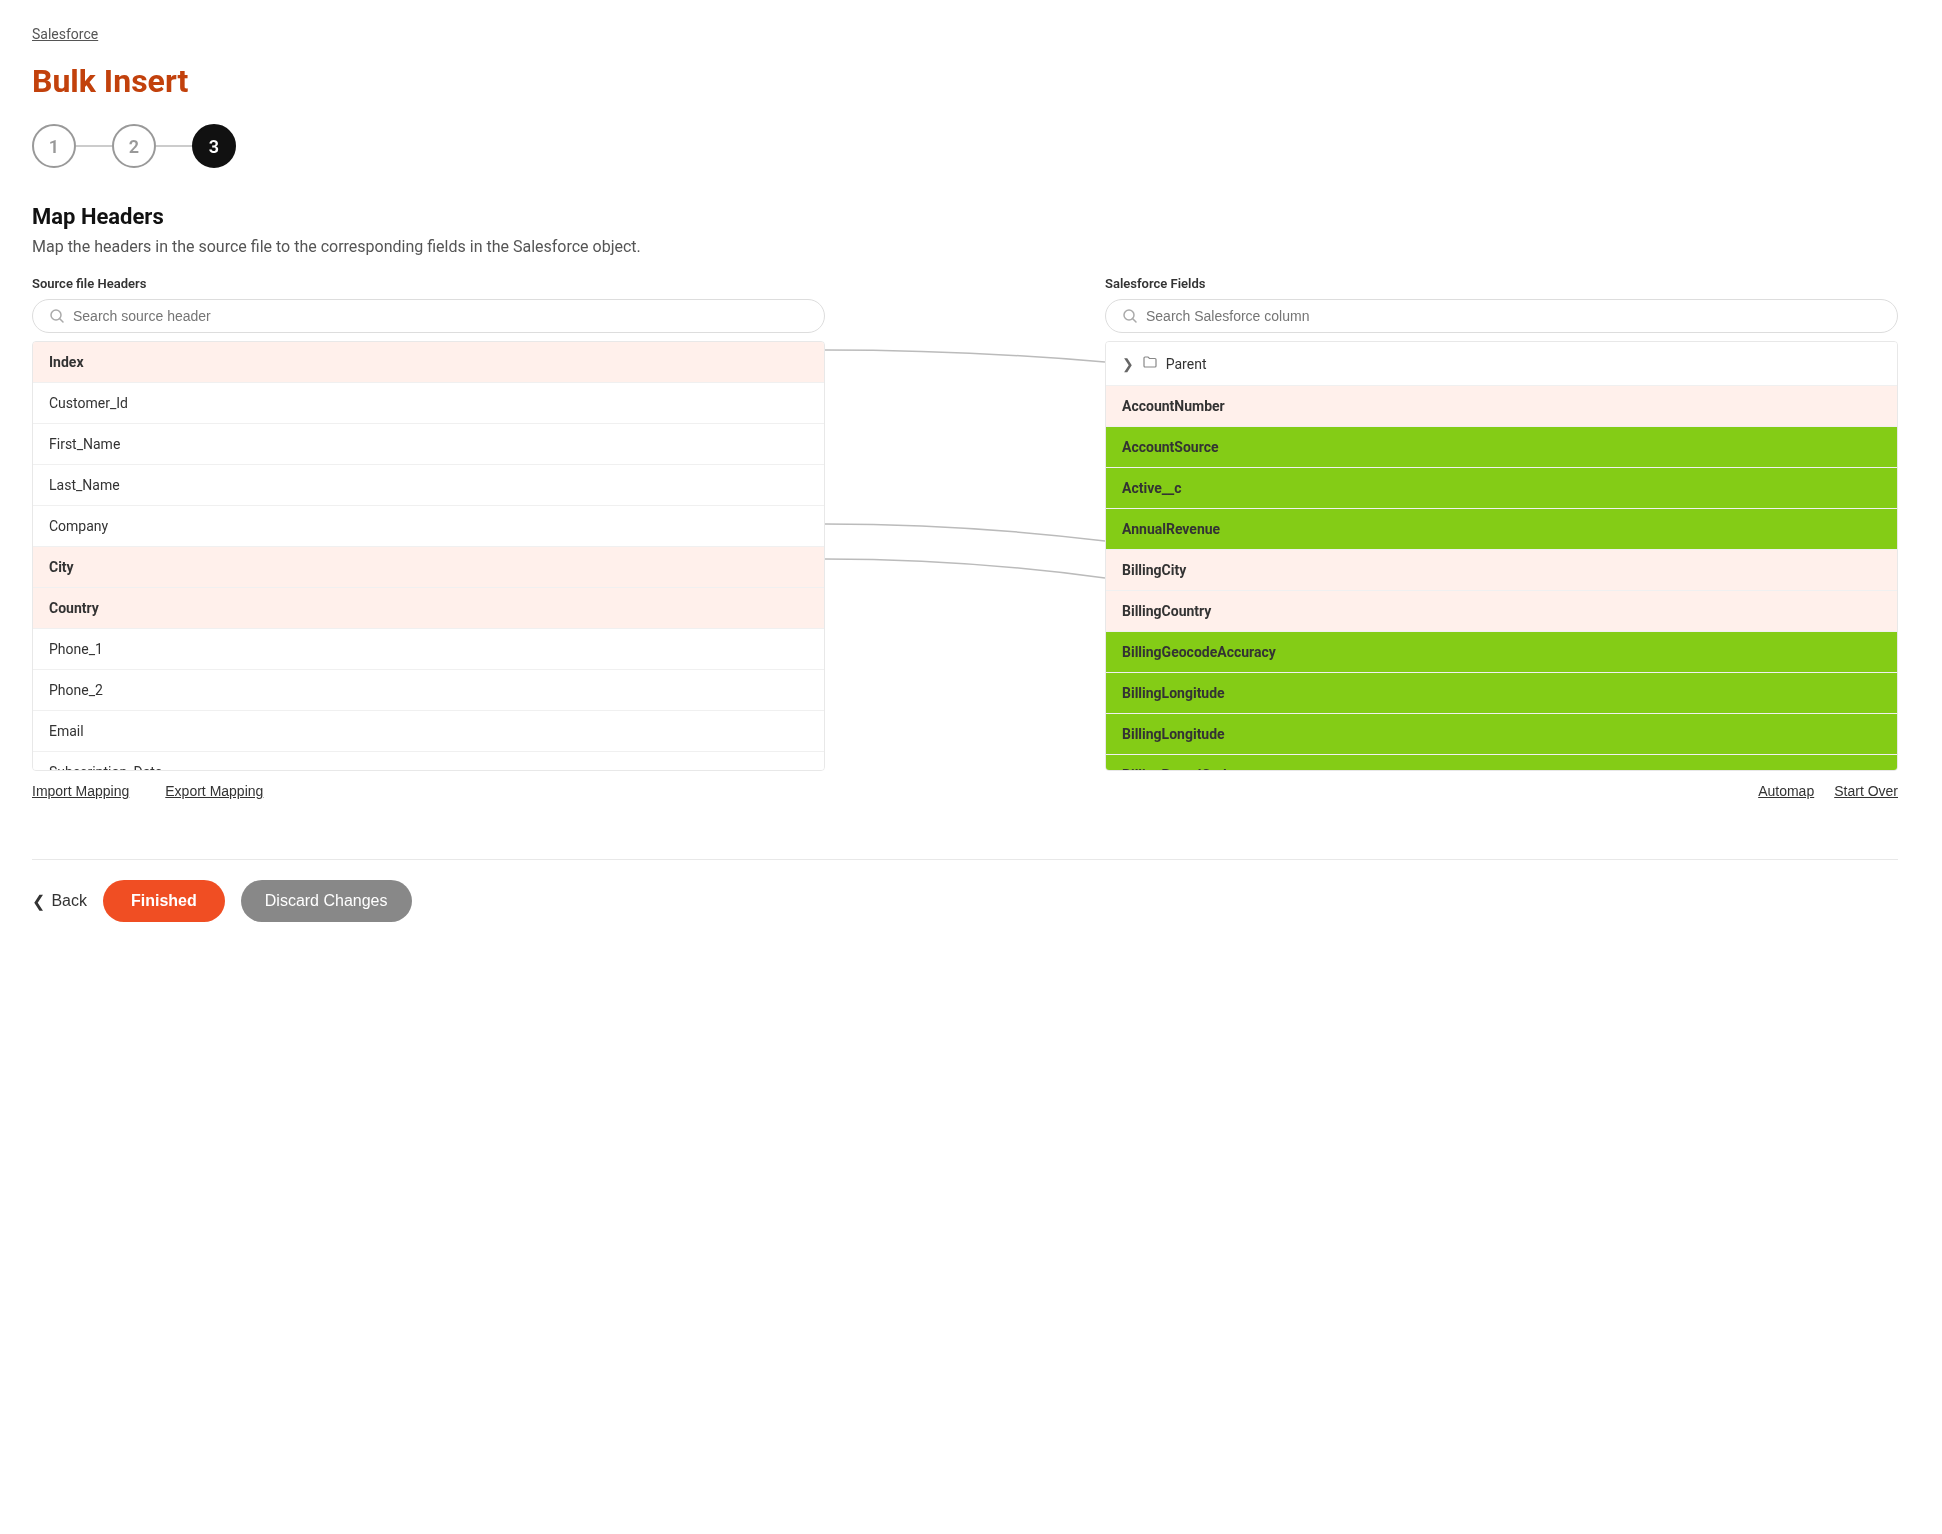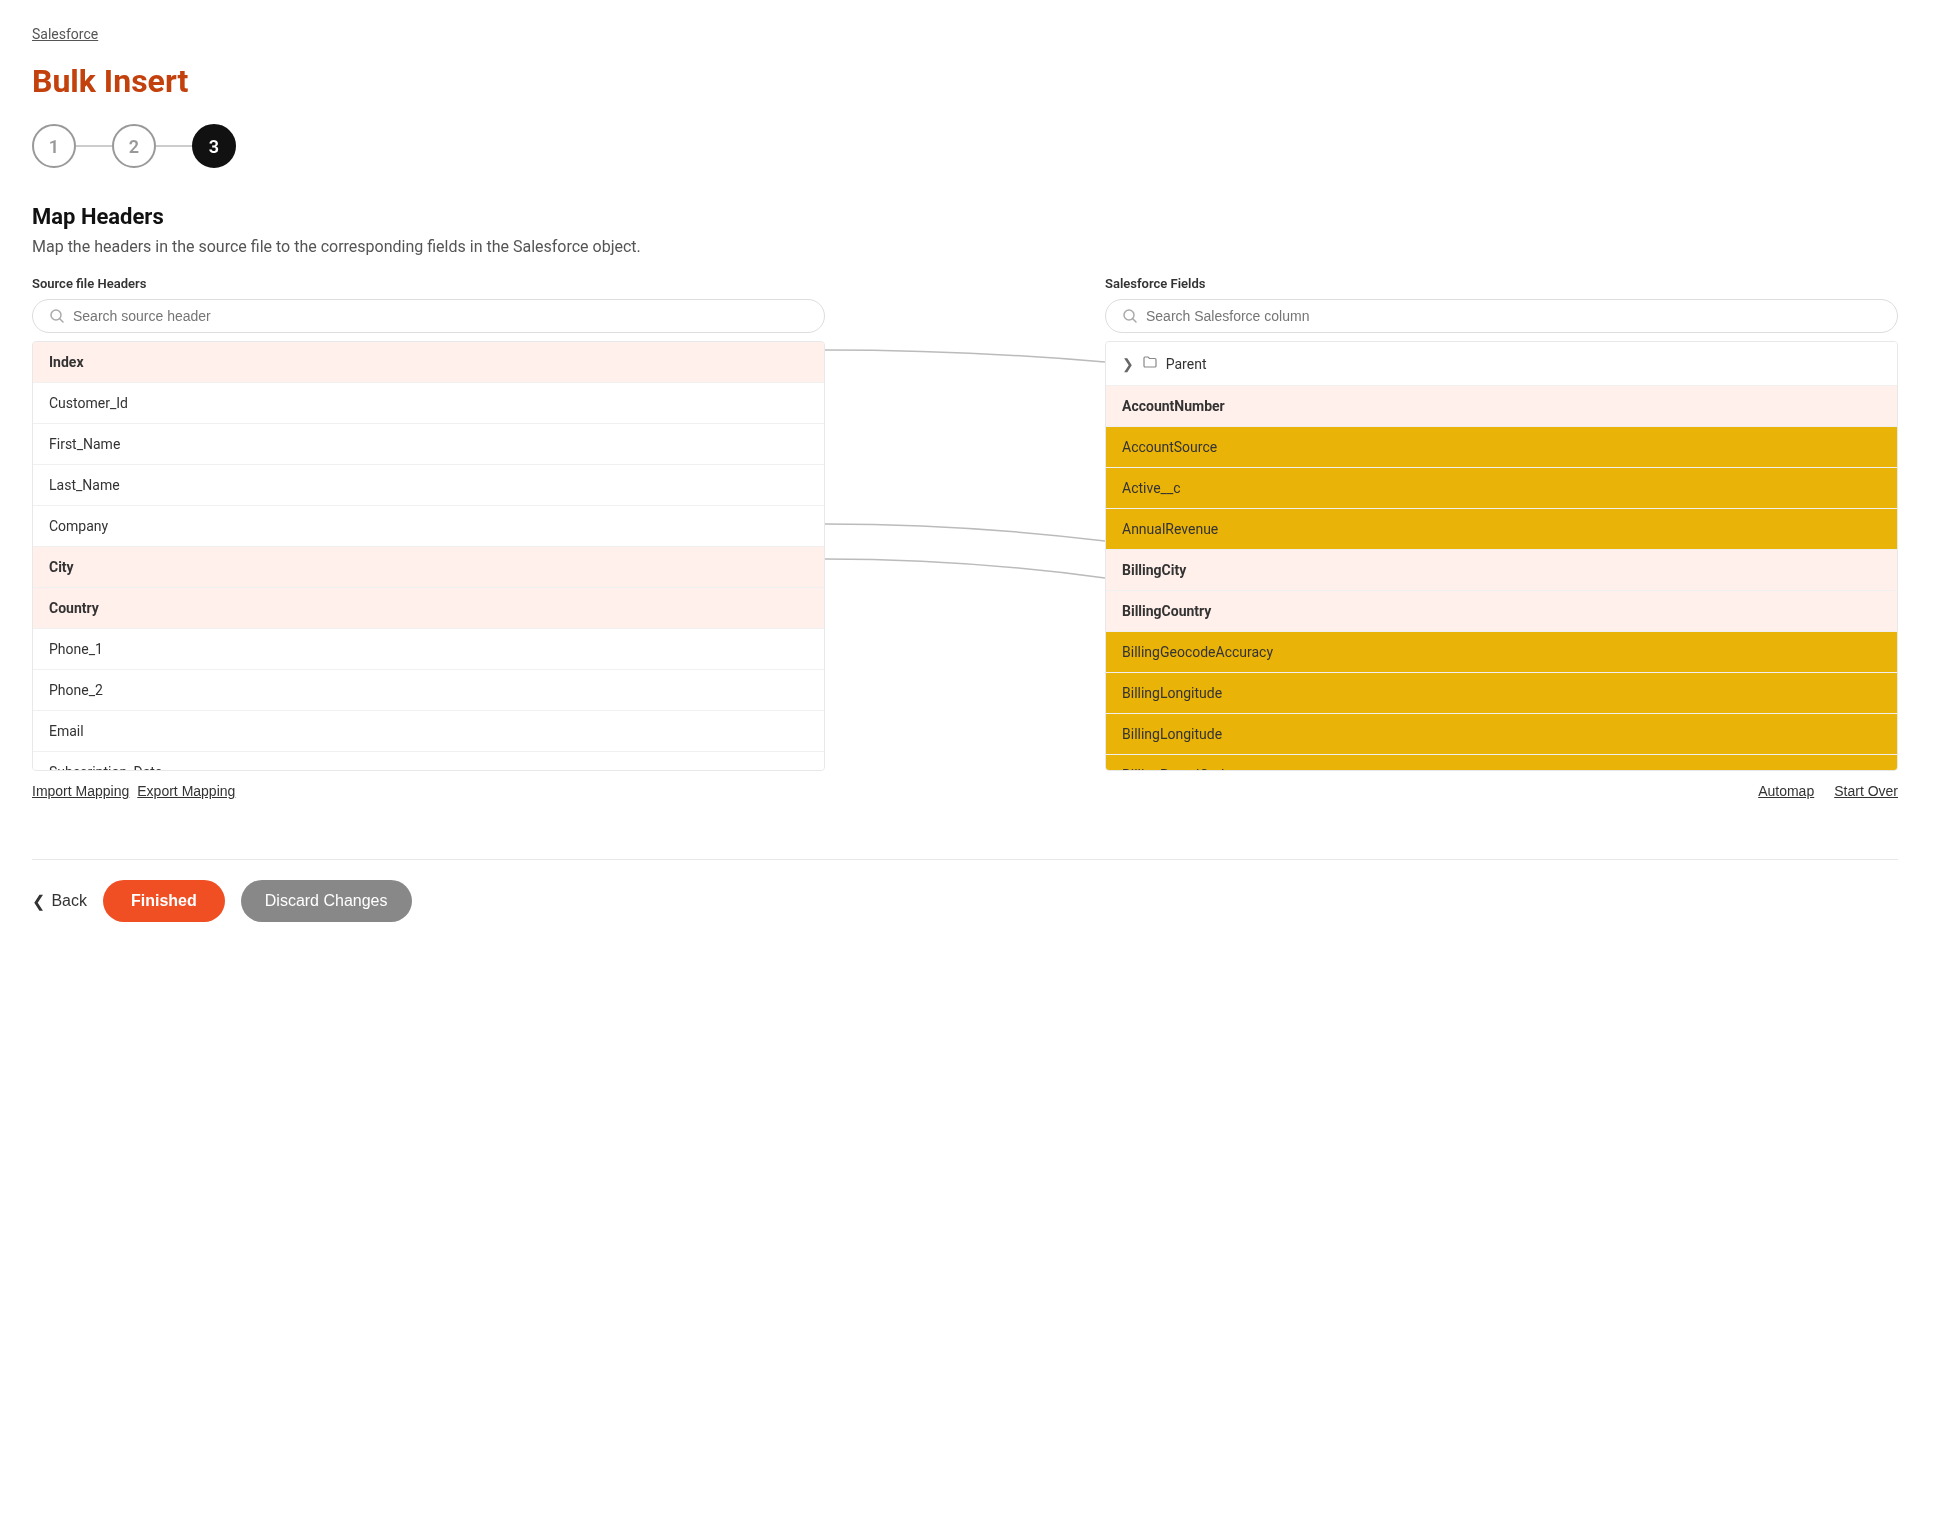--- a/index.html
+++ b/index.html
@@ -143,24 +143,25 @@
     }
     .right-column {
       flex: 1;
     }
     .sf-list-item {
       padding: 12px 16px;
       font-size: 14px;
       color: #333;
       cursor: pointer;
       border-bottom: 1px solid #f0f0f0;
-      background: #eab308;
+      background: #84cc16;
       display: flex;
       align-items: center;
       gap: 8px;
+      font-weight: bold;
     }
     .sf-list-item:last-child {
       border-bottom: none;
     }
     .sf-list-item.highlighted {
       background: #fff0eb;
       font-weight: 700;
     }
     .parent-item {
       display: flex;
@@ -175,21 +176,21 @@
     }
     .folder-icon {
       color: #666;
     }
     .chevron-icon {
       color: #666;
     }
     .bottom-actions-left {
       flex: 1;
       display: flex;
-      gap: 8px;
+      gap: 36px;
     }
     .bottom-actions-right {
       display: flex;
       gap: 20px;
     }
     .link-btn {
       font-size: 14px;
       color: #333;
       text-decoration: underline;
       cursor: pointer;

